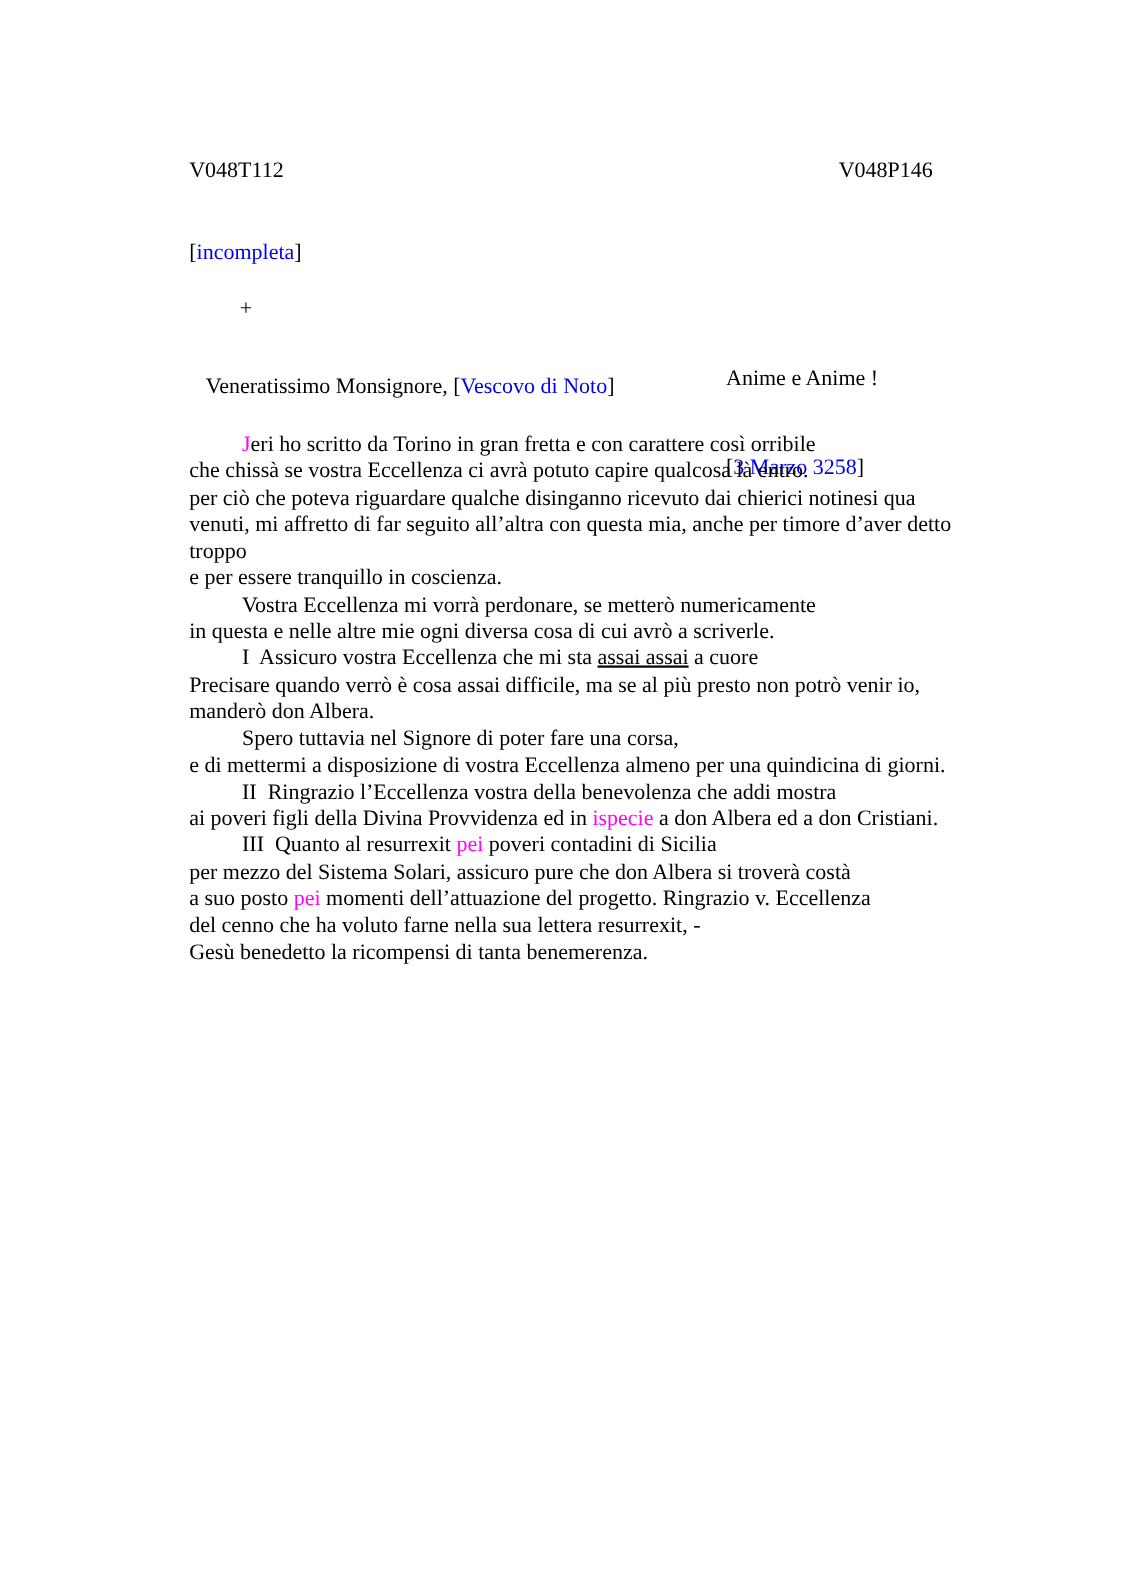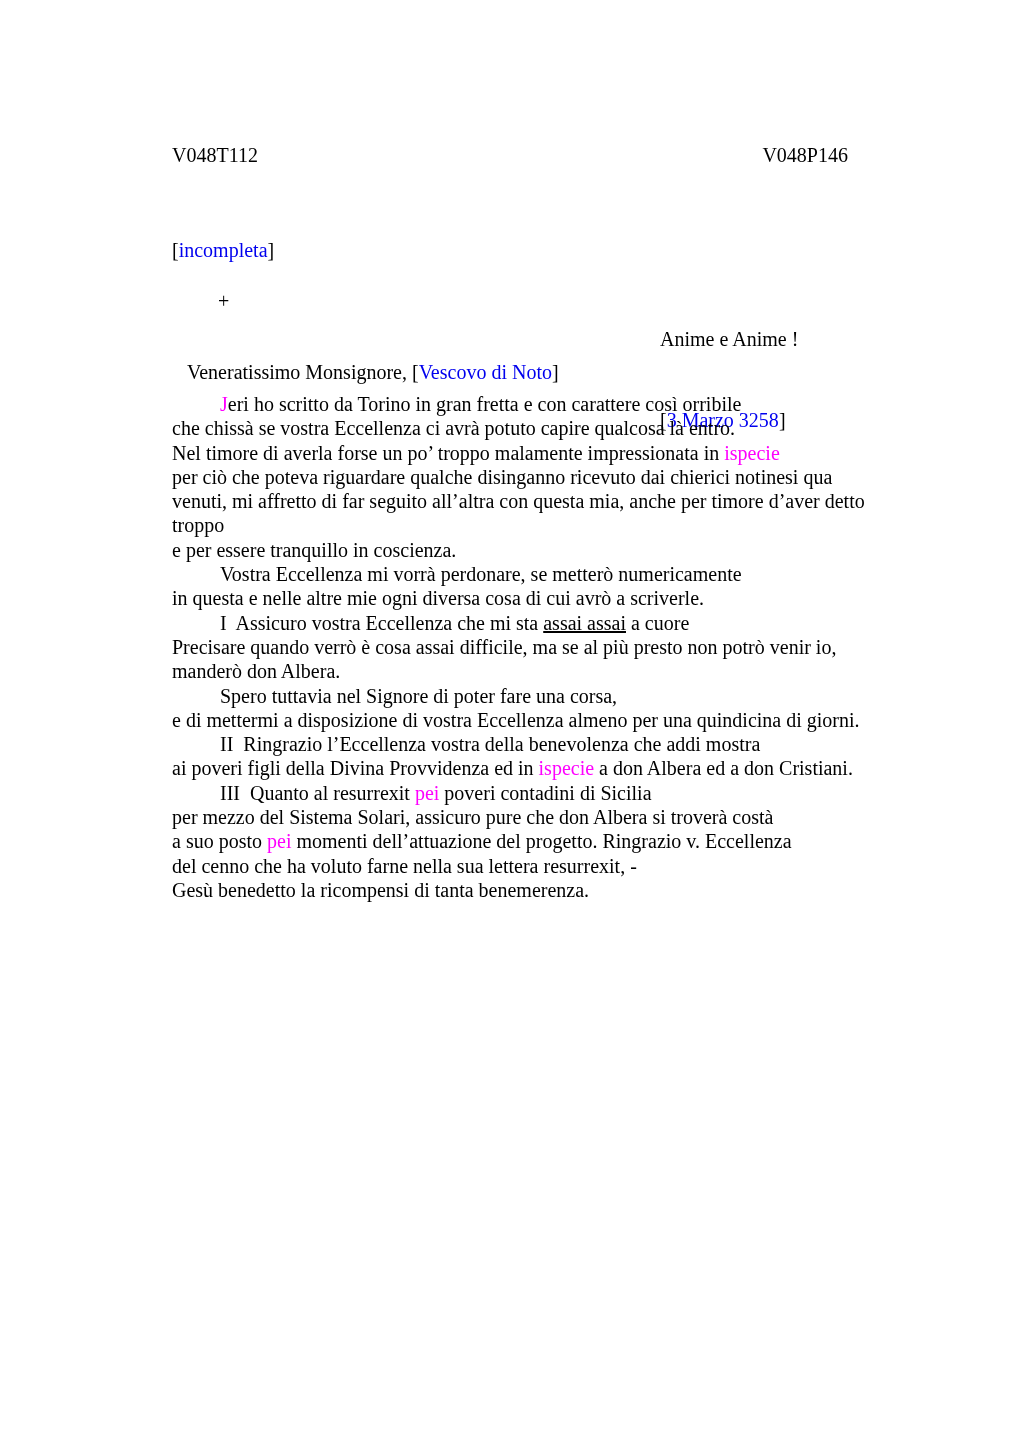--- a/index.html
+++ b/index.html
@@ -10,33 +10,33 @@
   .page {
     position: relative;
     width: 868px;
     height: 1450px;
     background: #ffffff;
     font-family: "Liberation Serif", serif;
     font-size: 20px;
     color: #000000;
     overflow: hidden;
   }
-  .abs { position: absolute; white-space: pre; margin-top: 21px; }
+  .abs { position: absolute; white-space: pre; }
   .header-row {
     position: absolute;
     top: 143px;
     left: 172px;
     width: 676px;
     display: flex;
     justify-content: space-between;
     line-height: 24px;
   }
   .incompleta-line { top: 217px; left: 172px; line-height: 24px; }
   .cross-mark { top: 267px; left: 218px; line-height: 27px; }
-  .right-block { top: 251px; left: 660px; line-height: 27px; }
+  .right-block { top: 277px; left: 660px; line-height: 27px; }
   .salutation-line { top: 339px; left: 187px; line-height: 24px; }
   .letter-body {
     position: absolute;
     top: 392px;
     left: 172px;
     width: 730px;
     line-height: 24.3px;
   }
   .line { white-space: pre; }
   .line.indent { padding-left: 48px; }
@@ -61,21 +61,20 @@
   <div class="abs right-block">
     <div>Anime e Anime !</div>
     <div><span>[</span><span class="blue">3 Marzo 3258</span><span>]</span></div>
   </div>
 
   <div class="abs salutation-line"><span>Veneratissimo Monsignore, [</span><span class="blue">Vescovo di Noto</span><span>]</span></div>
 
   <div class="letter-body">
       <div class="line indent"><span class="magenta">J</span><span>eri ho scritto da Torino in gran fretta e con carattere così orribile</span></div>
       <div class="line"><span>che chissà se vostra Eccellenza ci avrà potuto capire qualcosa là entro.</span></div>
-      <div class="line"><span>Nel timore di averla forse un po’ troppo malamente impressionata in </span><span class="magenta">ispecie</span></div>
       <div class="line"><span>per ciò che poteva riguardare qualche disinganno ricevuto dai chierici notinesi qua</span></div>
       <div class="line"><span>venuti, mi affretto di far seguito all’altra con questa mia, anche per timore d’aver detto</span></div>
       <div class="line"><span>troppo</span></div>
       <div class="line"><span>e per essere tranquillo in coscienza.</span></div>
       <div class="line indent"><span>Vostra Eccellenza mi vorrà perdonare, se metterò numericamente</span></div>
       <div class="line"><span>in questa e nelle altre mie ogni diversa cosa di cui avrò a scriverle.</span></div>
       <div class="line indent"><span>I  Assicuro vostra Eccellenza che mi sta </span><span class="underline">assai assai</span><span> a cuore</span></div>
       <div class="line"><span>Precisare quando verrò è cosa assai difficile, ma se al più presto non potrò venir io,</span></div>
       <div class="line"><span>manderò don Albera.</span></div>
       <div class="line indent"><span>Spero tuttavia nel Signore di poter fare una corsa,</span></div>

